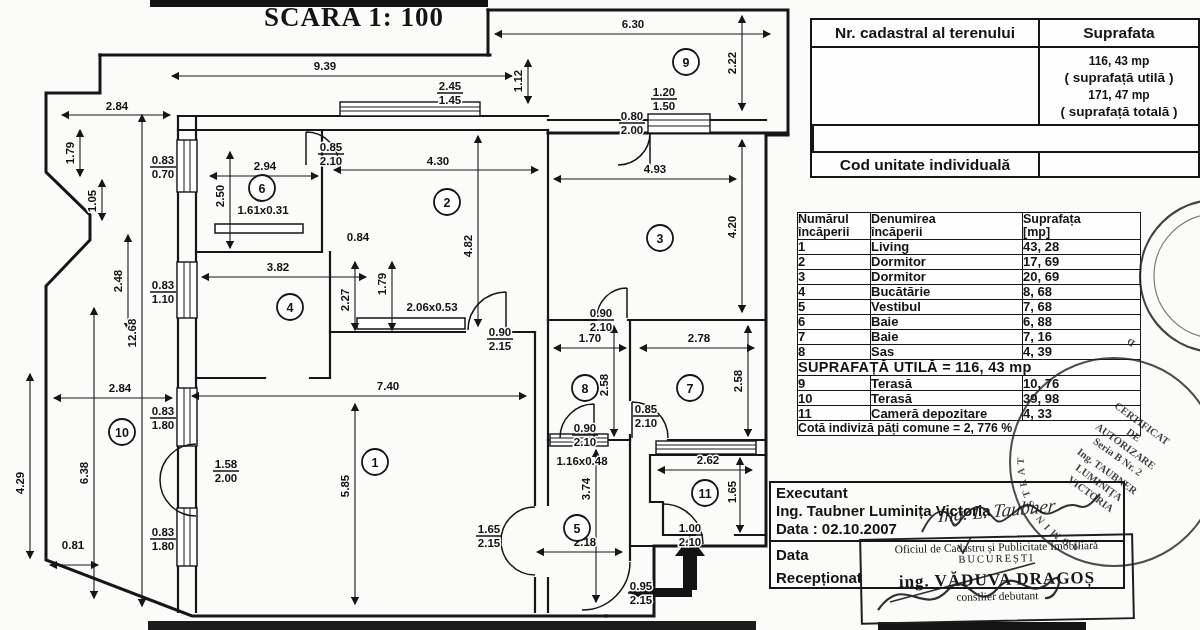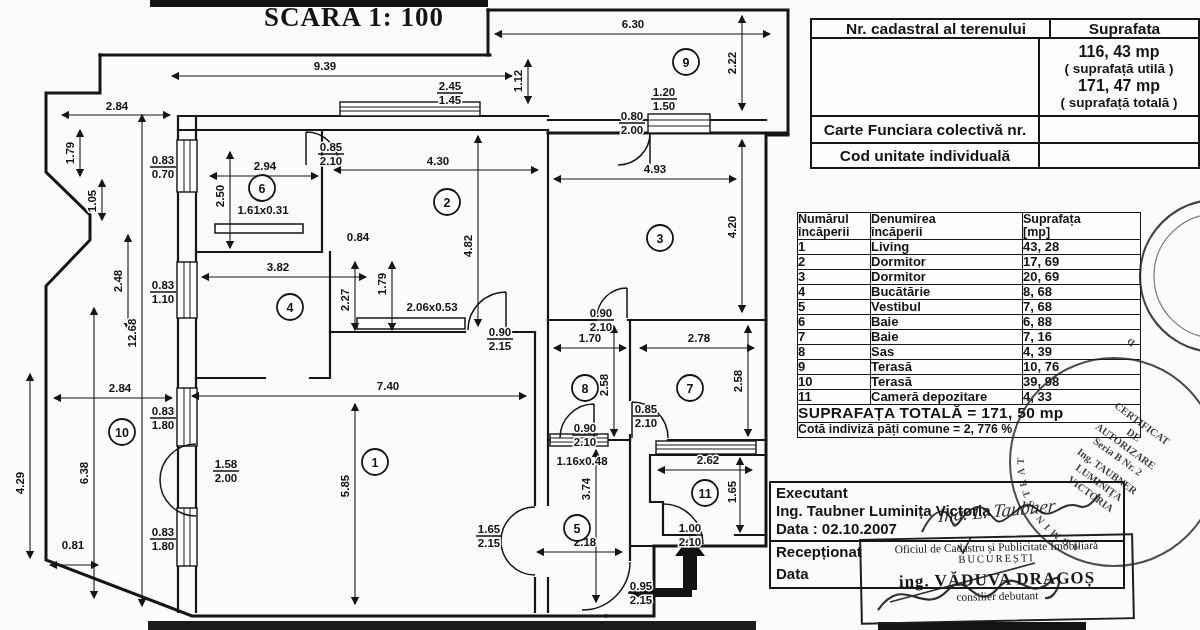--- a/index.html
+++ b/index.html
@@ -23,22 +23,22 @@
   
   .scara{position:absolute;left:264px;top:2px;font-family:"Liberation Serif",serif;
          font-weight:700;font-size:27px;letter-spacing:1px;}
   
   .t1{position:absolute;left:810px;top:18px;width:386px;border:2.4px solid #161616;background:#fefefe;}
   .t1 .r{display:grid;grid-template-columns:226px 1fr;border-top:2px solid #161616;}
   .t1 .r:first-child{border-top:none;}
   .t1 .c{display:flex;flex-direction:column;align-items:center;justify-content:center;
          font-weight:700;text-align:center;}
   .t1 .c2{border-left:2px solid #161616;}
-  .t1 .rh{height:17px;padding-left:11px;} .t1 .rv{height:76px;} .t1 .rc3{height:25px;} .t1 .rc4{height:23px;}
-  .t1 .big{font-size:16px;line-height:18px;} .t1 .sml{font-size:13.5px;line-height:16px;}
+  .t1 .rh{height:26px;} .t1 .rv{height:76px;} .t1 .rc3{height:25px;} .t1 .rc4{height:23px;}
+  .t1 .big{font-size:12px;line-height:18px;} .t1 .sml{font-size:13.5px;line-height:16px;}
   .t1 .hd{font-size:15.5px;}
   
   table.t2{position:absolute;left:797px;top:212px;width:343px;border-collapse:collapse;
            background:#fefefe;table-layout:fixed;}
   table.t2 td{border:1.8px solid #161616;font-weight:700;text-align:left;
               font-size:13px;padding:0;line-height:1.05;}
   table.t2 tr{height:15px;}
   tr.hrow{height:33px;} tr.hrow td{font-size:12.5px;}
   tr.stot{height:20px;} tr.stot td{font-size:14.5px;letter-spacing:.3px;}
   tr.tot{height:22px;}  tr.tot td{font-size:15.5px;letter-spacing:.3px;}
@@ -320,21 +320,20 @@
     <div class="r rv">
       <div class="c"></div>
       <div class="c c2">
         <span class="big">116, 43 mp</span>
         <span class="sml">( suprafață utilă )</span>
         <span class="big">171, 47 mp</span>
         <span class="sml">( suprafață totală )</span>
       </div>
     </div>
     <div class="r rc3">
-      <div class="c hd">Carte Funciara colectivă nr.</div>
       <div class="c c2"></div>
     </div>
     <div class="r rc4">
       <div class="c hd">Cod unitate individuală</div>
       <div class="c c2"></div>
     </div>
   </div>
 
   <table class="t2">
     <colgroup>
@@ -399,54 +398,54 @@
           <td>Baie</td>
           <td>7, 16</td>
         </tr>
 
         <tr>
           <td>8</td>
           <td>Sas</td>
           <td>4, 39</td>
         </tr>
 
+      <tr class="stot">
+        <td colspan="3">SUPRAFAȚĂ UTILĂ =  116, 43  mp</td>
+      </tr>
 
         <tr>
           <td>9</td>
           <td>Terasă</td>
           <td>10, 76</td>
         </tr>
 
         <tr>
           <td>10</td>
           <td>Terasă</td>
           <td>39, 98</td>
         </tr>
 
         <tr>
           <td>11</td>
           <td>Cameră depozitare</td>
           <td>4, 33</td>
         </tr>
 
-      <tr class="tot">
-        <td colspan="3">SUPRAFAȚA TOTALĂ =  171, 50  mp</td>
-      </tr>
       <tr class="nar">
         <td colspan="3">Cotă indiviză păți comune = 2, 776 %</td>
       </tr>
     </tbody>
   </table>
 
   <div class="ex">
     <div class="l">Executant</div>
     <div class="l n2">Ing. Taubner Luminița Victoria</div>
     <div class="l n2 dv">Data : 02.10.2007</div>
+    <div class="l" style="line-height:26px;">Data</div>
     <div class="l">Recepționat</div>
-    <div class="l" style="line-height:26px;">Data</div>
   </div>
 
   <div class="sigtxt">Ing. L. Taubner</div>
 
   <div class="rstamp">
     <div class="s1">Oficiul de Cadastru și Publicitate Imobiliară</div>
     <div class="s2">BUCUREȘTI</div>
     <div class="s3">ing. VĂDUVA DRAGOȘ</div>
     <div class="s4">consilier debutant</div>
   </div>

